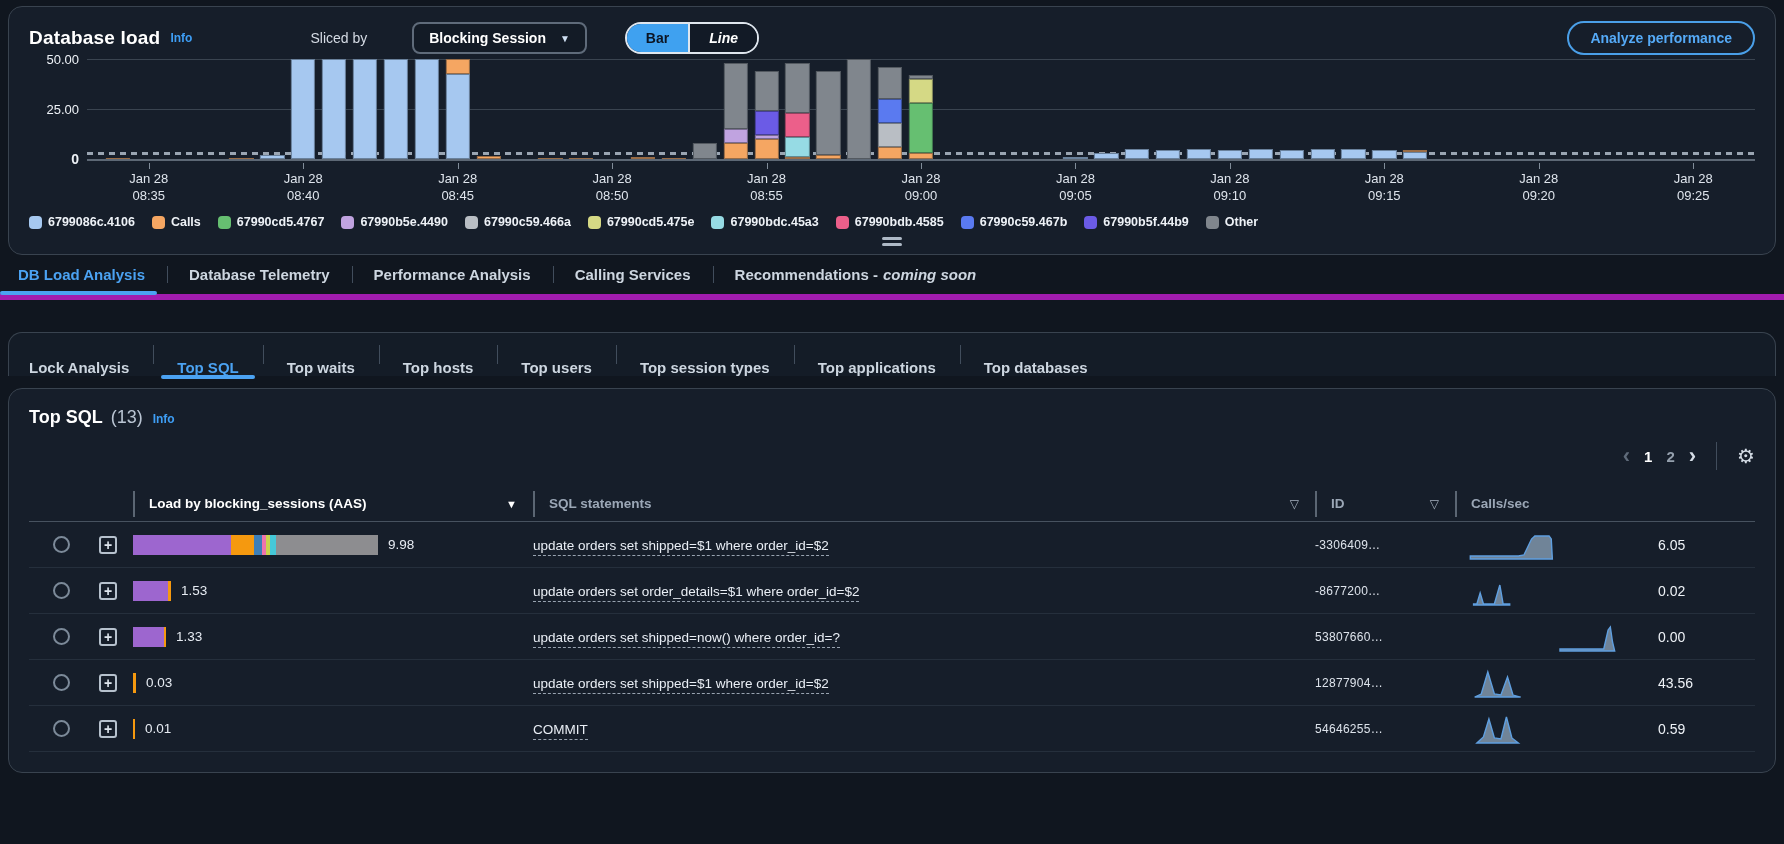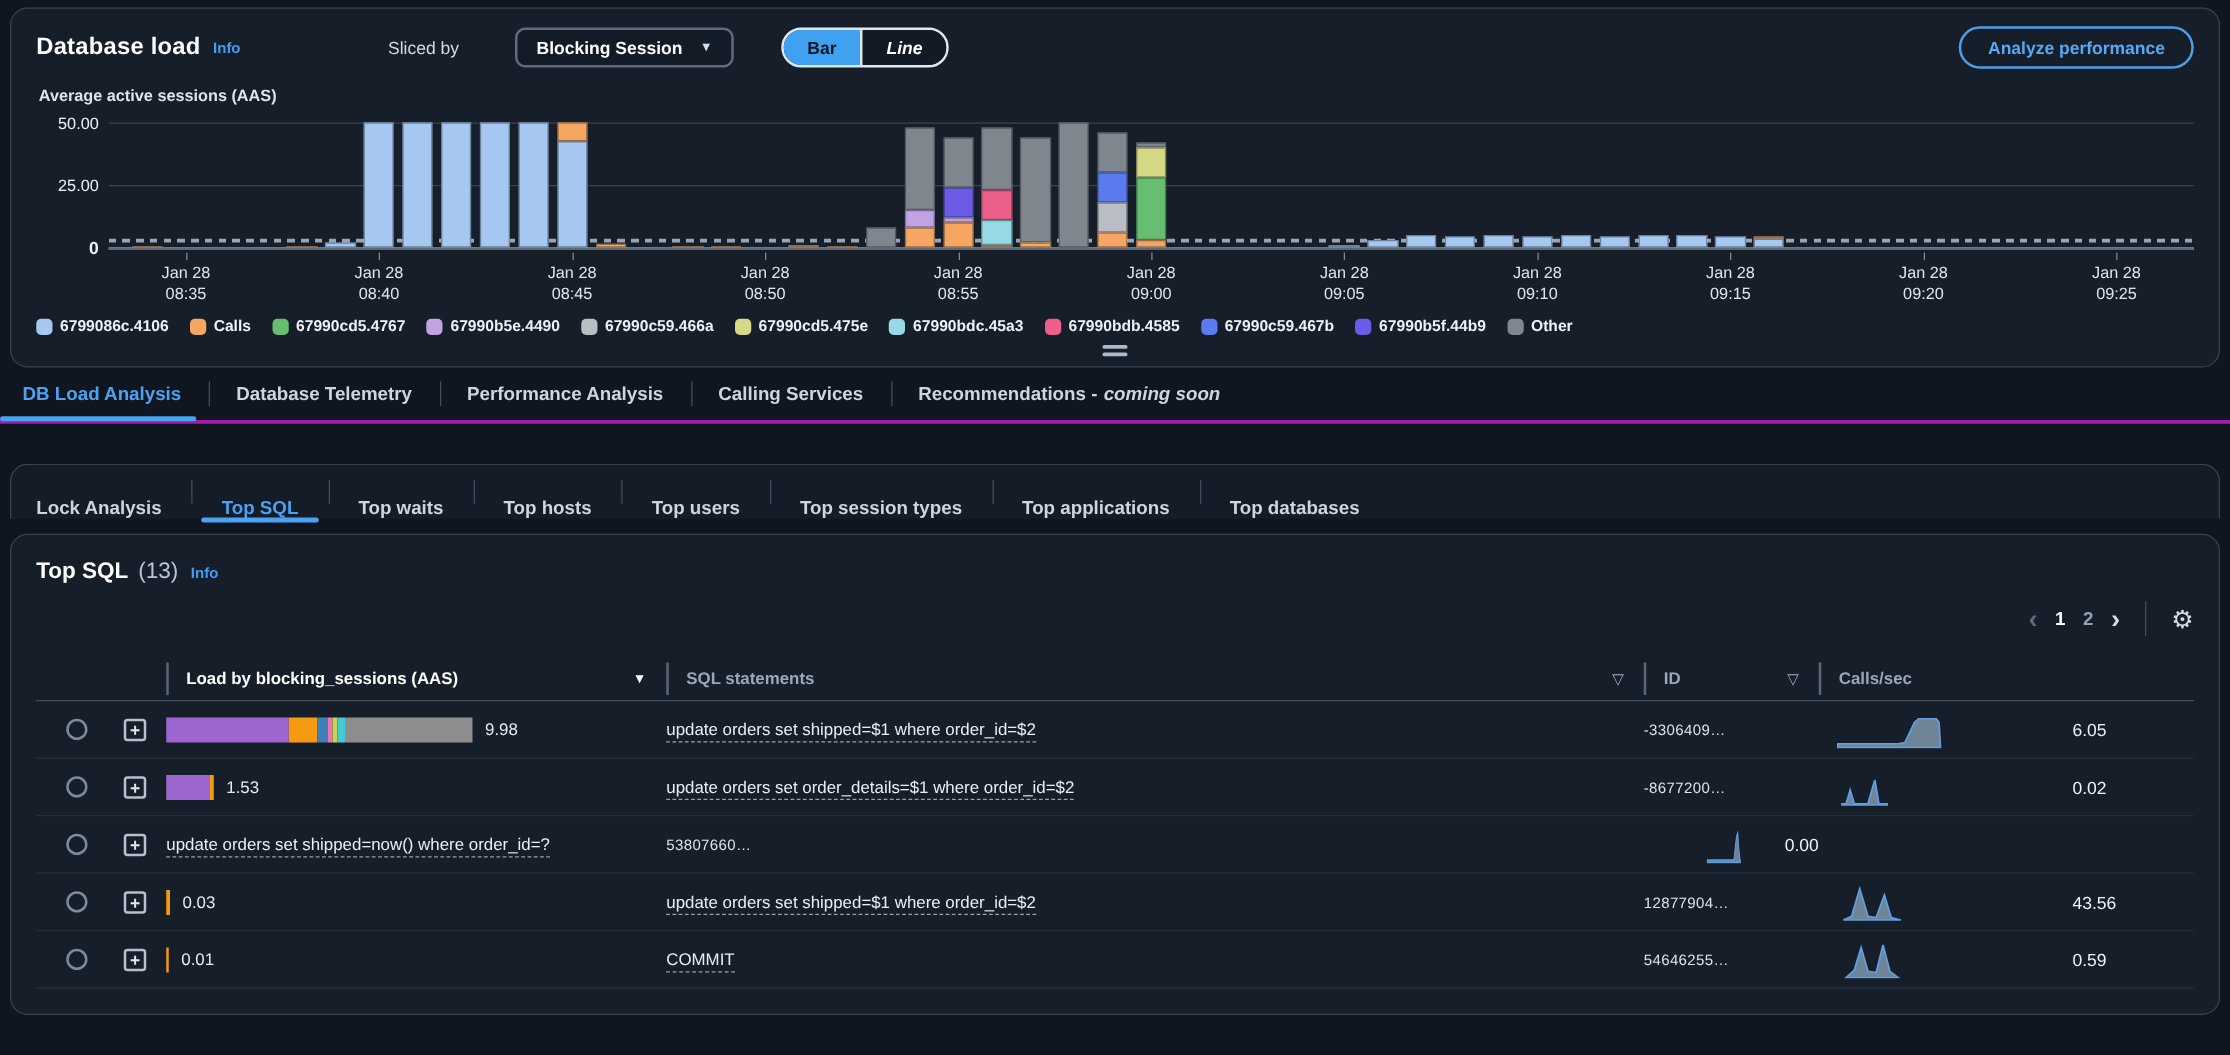--- a/index.html
+++ b/index.html
@@ -34,21 +34,21 @@
   .x-labels{position:relative;margin-left:58px;height:40px;margin-top:12px;}
   .xlabel{position:absolute;transform:translateX(-50%);text-align:center;font-size:13px;color:#dfe5ed;line-height:1.3;}
   .xlabel span{display:block;}
   .legend{display:flex;gap:17px;margin-top:4px;font-size:12.5px;font-weight:bold;color:#eef2f7;align-items:center;}
   .legend-item{display:flex;align-items:center;cursor:pointer;}
   .swatch{width:13px;height:13px;border-radius:4px;display:inline-block;margin-right:6px;}
   .resize-handle{width:20px;margin:8px auto 2px;display:flex;flex-direction:column;gap:3px;cursor:ns-resize;}
   .resize-handle i{height:3px;background:#aeb9c6;border-radius:2px;}
 
   
-  .tabs{display:flex;align-items:stretch;height:45px;border-bottom:3px solid #a21caf;margin:0 0;}
+  .tabs{display:flex;align-items:stretch;height:45px;border-bottom:6px solid #a21caf;margin:0 0;}
   .tab{display:flex;align-items:center;padding:0 22px;font-size:15px;font-weight:bold;color:#cdd6e0;position:relative;cursor:pointer;}
   .tab:first-child{padding-left:18px;}
   .tab:not(:first-child)::before{content:"";position:absolute;left:0;top:11px;bottom:11px;width:1px;background:#414d5c;}
   .tab.active{color:#4ba2f2;}
   .tab.active::after{content:"";position:absolute;left:0;right:10px;bottom:-1px;height:4px;background:#4ba2f2;border-radius:2px;}
   .tab .italic{font-style:italic;margin-left:5px;}
 
   
   .subtab-strip{margin:32px 8px 0;border:1px solid #39434f;border-bottom:none;border-radius:14px 14px 0 0;display:flex;height:44px;background:#141c27;}
   .subtab{display:flex;align-items:flex-end;padding:0 24px;font-size:15px;font-weight:bold;color:#cdd6e0;position:relative;cursor:pointer;}
@@ -110,21 +110,20 @@
       <span>Blocking Session</span>
       <span class="caret">▼</span>
     </div>
     <div class="toggle">
       <span class="opt on">Bar</span>
       <span class="opt off">Line</span>
     </div>
     <button class="analyze-btn">Analyze performance</button>
   </div>
 
-  <div class="chart-ylabel">Average active sessions (AAS)</div>
 
   <div class="chart-area">
     <div class="gridline gl-top"></div>
     <div class="gridline gl-mid"></div>
     <div class="baseline"></div>
     <div class="vcpu-line" style="bottom: 4%;"></div>
     <span class="ytick" style="top:-7px">50.00</span>
     <span class="ytick" style="top:calc(50% - 7px)">25.00</span>
     <span class="ytick zero" style="bottom:-8px">0</span>
   <div class="bar" style="left: 1.85185%;">
@@ -496,20 +495,27 @@
     </div>
   </div>
 
   <div class="row">
     <div>
             <div class="radio"></div>
           </div>
     <div>
             <div class="expand">+</div>
           </div>
+    <div class="load-cell">
+      <div class="loadbar">
+              <i style="width: 31px; background: rgb(157, 102, 207);"></i>
+              <i style="width: 2px; background: rgb(245, 153, 15);"></i>
+            </div>
+      <span class="loadval">1.33</span>
+    </div>
     <div><span class="sql-link">update orders set shipped=now() where order_id=?</span></div>
     <div class="id-cell">53807660…</div>
     <div class="calls-cell">
       <svg class="spark" viewBox="0 0 160 30" preserveAspectRatio="none">
         <polygon points="96,29 96,27 136,27 140,8 142,5 144,20 146,29"></polygon>
       </svg>
       <span class="calls-val">0.00</span>
     </div>
   </div>
 

